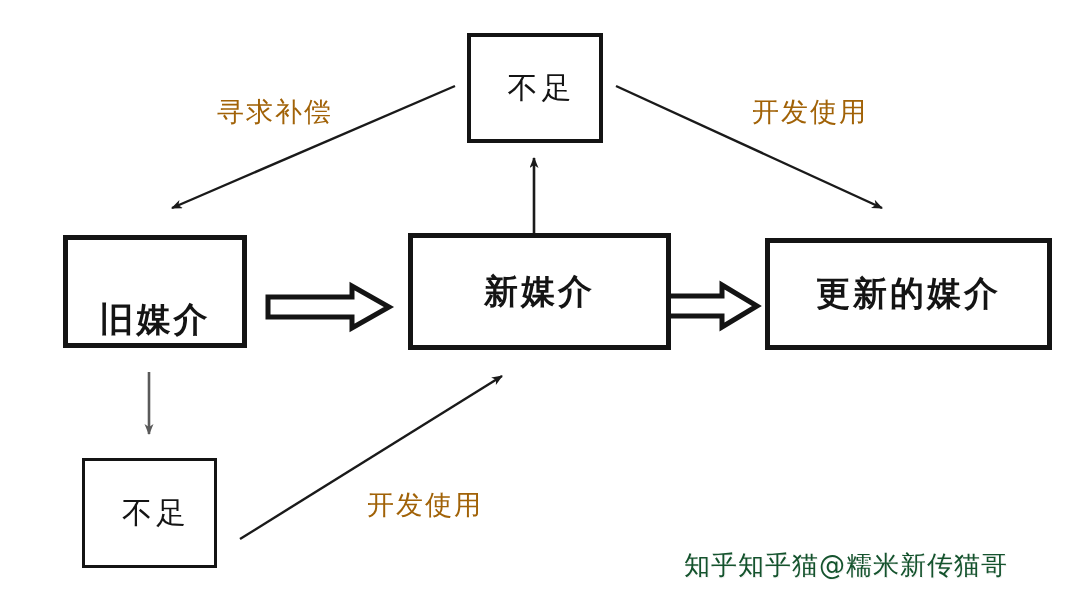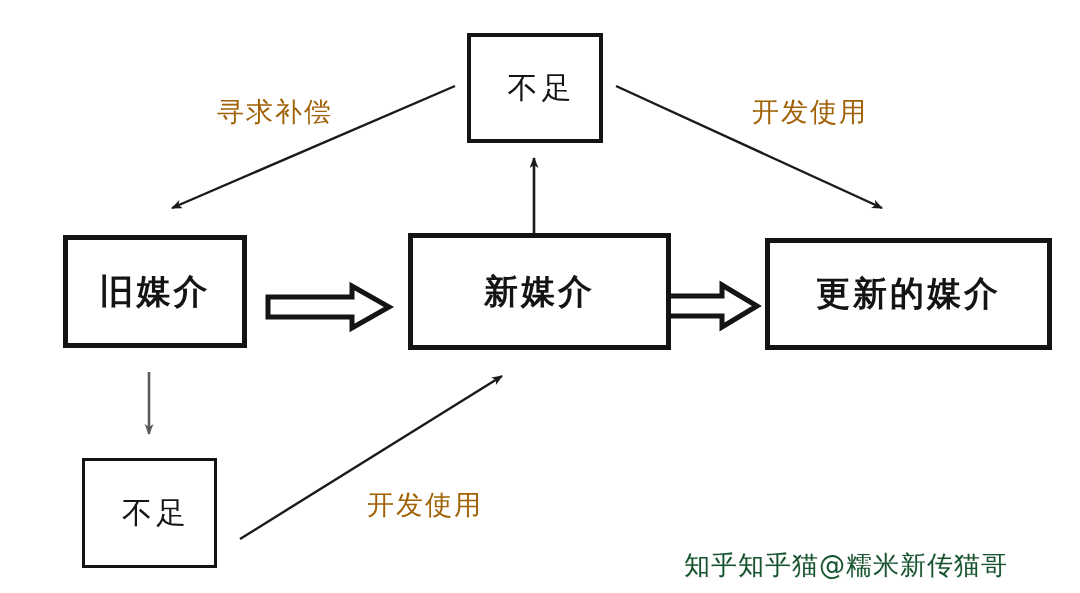--- a/index.html
+++ b/index.html
@@ -52,21 +52,21 @@
 
     <polygon points="268,297 352,297 352,286 389,307 352,328 352,317 268,317" fill="#ffffff" stroke="#141414" stroke-width="5" stroke-linejoin="miter"></polygon>
 
     <polygon points="644,296 722,296 722,285 757,306 722,327 722,316 644,316" fill="#ffffff" stroke="#141414" stroke-width="5" stroke-linejoin="miter"></polygon>
   </svg>
 
   <div class="box deficiency def-top" style="left:467px;top:33px;width:136px;height:110px;">
     <span>不足</span>
   </div>
 
-  <div class="box" style="left:63px;top:235px;width:184px;height:113px;">
+  <div class="box" style="left:63px;top:235px;width:184px;height:113px;align-items:flex-end;">
     <span>旧媒介</span>
   </div>
 
   <div class="box" style="left:408px;top:233px;width:263px;height:117px;">
     <span>新媒介</span>
   </div>
 
   <div class="box" style="left:765px;top:238px;width:287px;height:112px;">
     <span>更新的媒介</span>
   </div>

